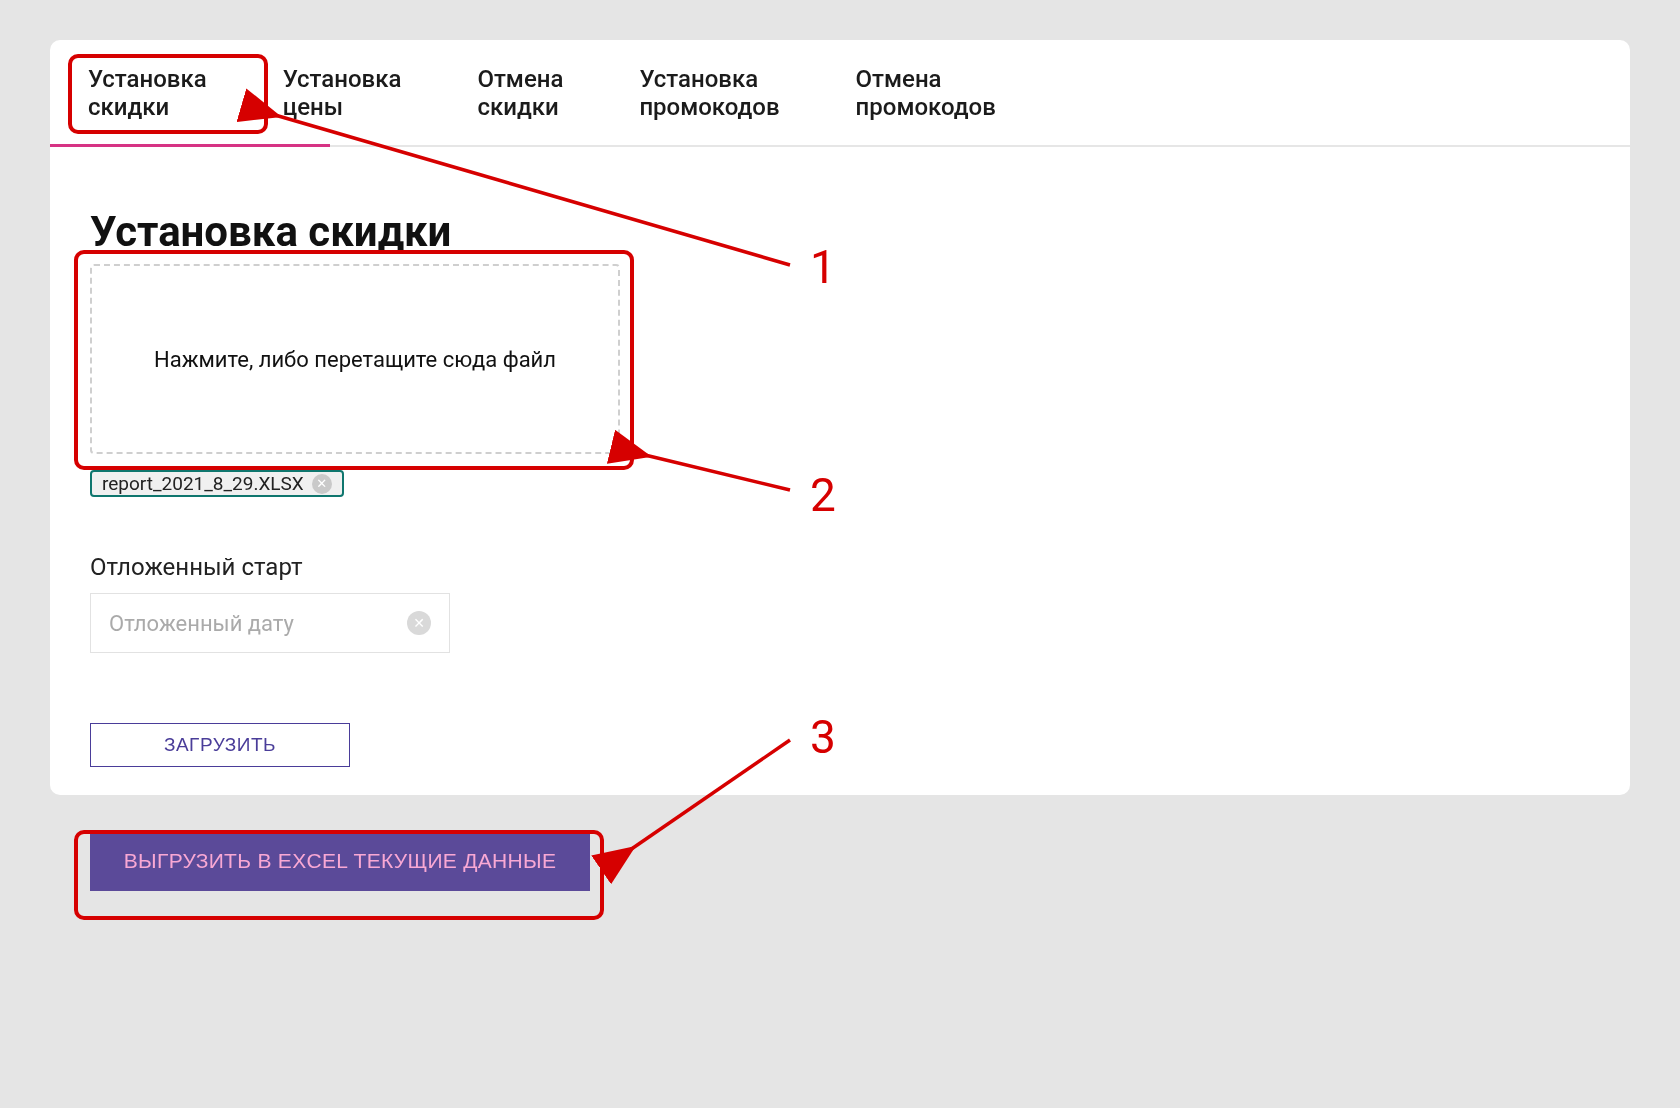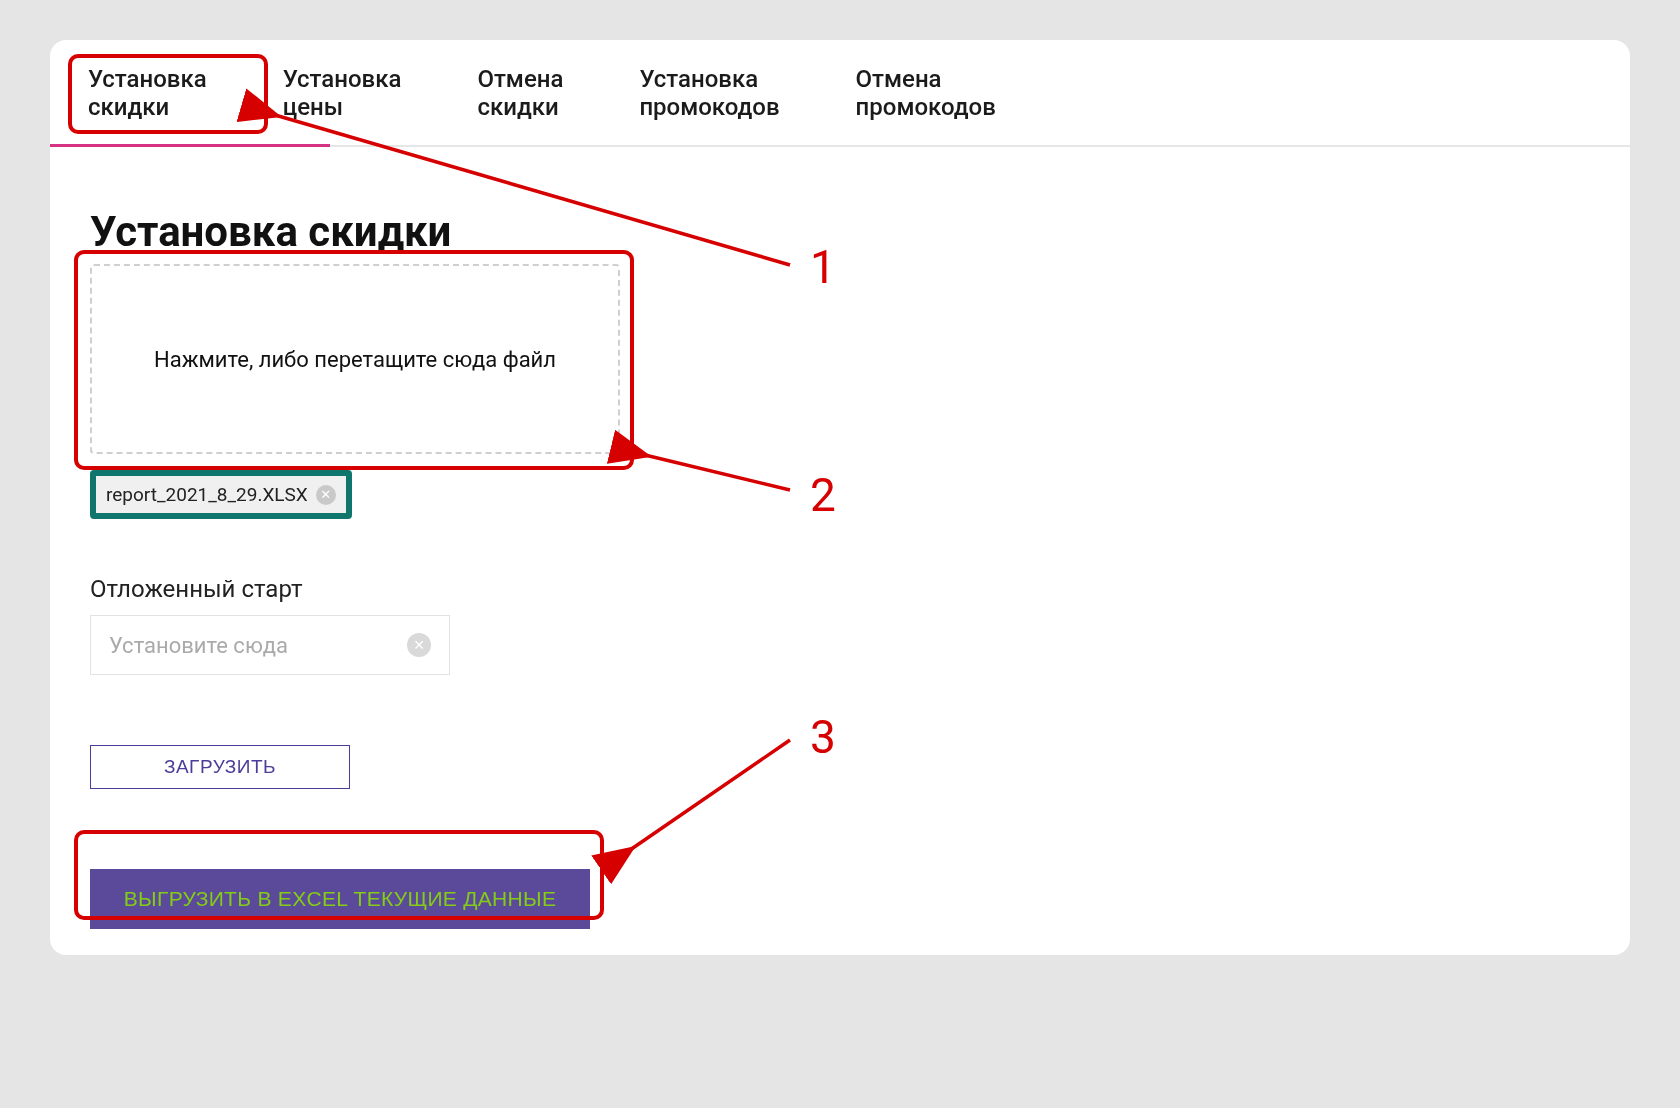--- a/index.html
+++ b/index.html
@@ -8,23 +8,23 @@
     background: #e5e5e5;
     width: 1680px;
     height: 1108px;
     position: relative;
   }
   .panel {
     position: absolute;
     left: 50px;
     top: 40px;
     width: 1580px;
-    height: 915px;
+    height: 755px;
     background: #ffffff;
-    border-radius: 16px;
+    border-radius: 10px;
     overflow: visible;
   }
   .tabs {
     display: flex;
     align-items: stretch;
     border-bottom: 2px solid #e6e6e6;
     position: relative;
   }
   .tab {
     padding: 26px 38px 24px 38px;
@@ -63,23 +63,23 @@
     font-size: 22px;
     color: #111;
     background: #fff;
     cursor: pointer;
   }
   .file-chip {
     display: inline-flex;
     align-items: center;
     gap: 8px;
     margin-top: 16px;
-    padding: 7px 10px;
+    padding: 0 10px;
     background: #f0f0f0;
-    border: 6px solid #0f766e;
+    border: 2px solid #0f766e;
     border-radius: 4px;
     font-size: 19px;
     color: #222;
   }
   .chip-close {
     width: 20px; height: 20px;
     border-radius: 50%;
     background: #c9c9c9;
     display: inline-flex;
     align-items: center; justify-content: center;
@@ -123,25 +123,25 @@
     height: 44px;
     border: 1.5px solid #4a3d99;
     background: #fff;
     color: #4a3d99;
     font-size: 19px;
     letter-spacing: 0.5px;
     cursor: pointer;
     display:flex; align-items:center; justify-content:center;
   }
   .btn-filled {
-    margin-top: 80px;
+    margin-top: 64px;
     width: 500px;
     height: 60px;
     background: #5b4a99;
-    color: #84cc16;
+    color: #f9a8d4;
     border: none;
     font-size: 21px;
     letter-spacing: 0.3px;
     cursor: pointer;
     display:flex; align-items:center; justify-content:center;
   }
 
   
   .anno-box {
     position: absolute;
@@ -190,21 +190,21 @@
       <span>Нажмите, либо перетащите сюда файл</span>
     </div>
 
     <div class="file-chip">
       <span>report_2021_8_29.XLSX</span>
       <span class="chip-close">✕</span>
     </div>
 
     <div class="field-label">Отложенный старт</div>
     <div class="date-field">
-      <span class="date-placeholder">Установите сюда</span>
+      <span class="date-placeholder">Отложенный дату</span>
       <span class="clear-circle">✕</span>
     </div>
 
     <button class="btn-outline">
       <span>ЗАГРУЗИТЬ</span>
     </button>
 
     <button class="btn-filled">
       <span>ВЫГРУЗИТЬ В EXCEL ТЕКУЩИЕ ДАННЫЕ</span>
     </button>

